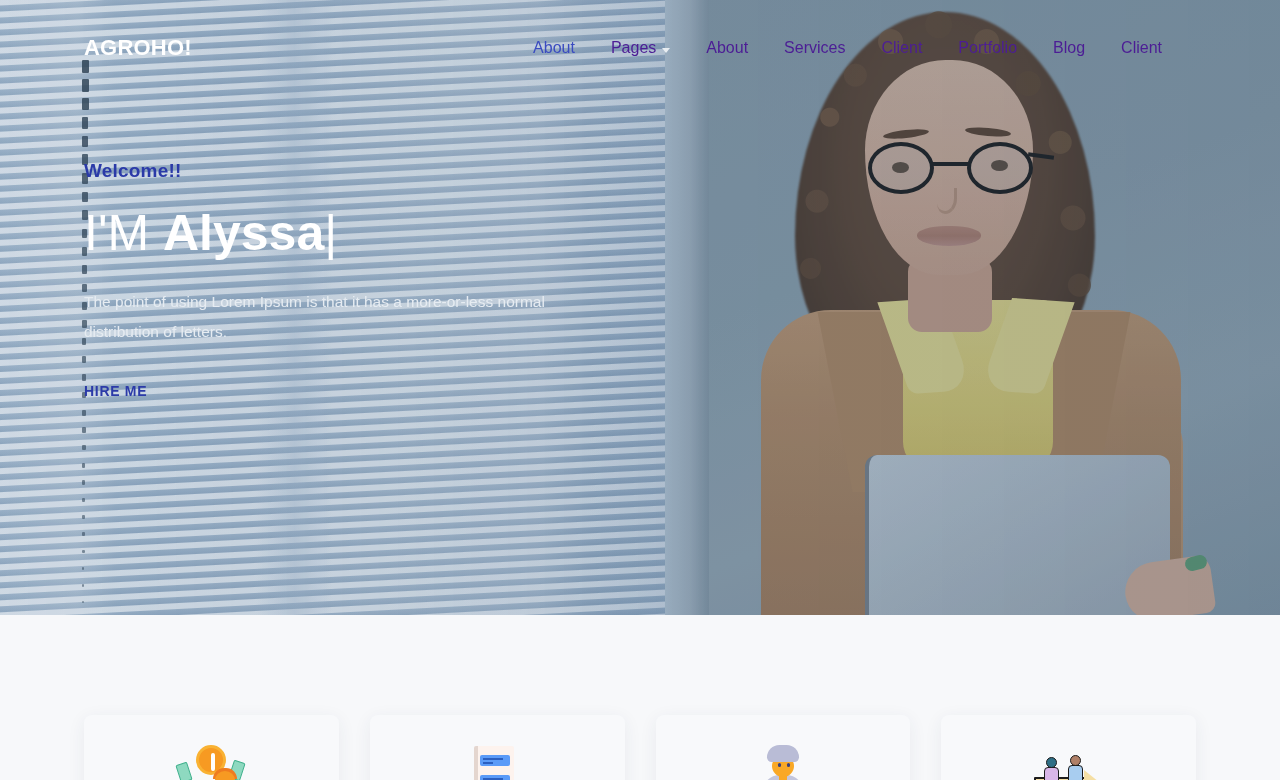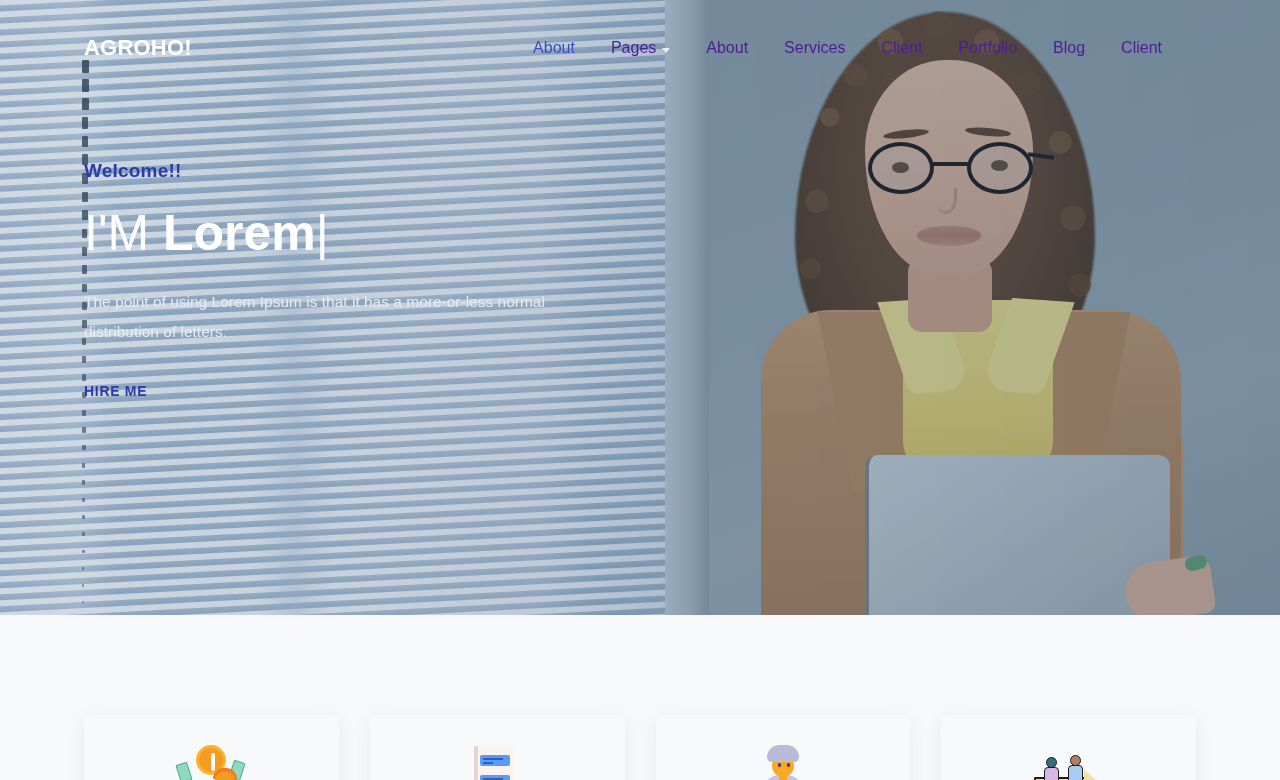--- a/index.html
+++ b/index.html
@@ -426,21 +426,21 @@
       <i style="top: 472.376px; height: 3.63759px; width: 2.74436px; opacity: 0.55;"></i>
       <i style="top: 489.674px; height: 3.29475px; width: 2.58852px; opacity: 0.54;"></i>
       <i style="top: 506.909px; height: 2.95315px; width: 2.43325px; opacity: 0.53;"></i>
       <i style="top: 524.083px; height: 2.61278px; width: 2.27853px; opacity: 0.52;"></i>
       <i style="top: 541.194px; height: 2.27363px; width: 2.12438px; opacity: 0.51;"></i>
     </div>
 
   <div class="hero-content">
     <div class="welcome">Welcome!!</div>
     <h1 class="headline">
-      <span class="thin">I'M </span><span class="bold">Lorem</span><span class="cursor">|</span>
+      <span class="thin">I'M </span><span class="bold">Alyssa</span><span class="cursor">|</span>
     </h1>
     <p class="lead">The point of using Lorem Ipsum is that it has a more-or-less normal distribution of letters.</p>
     <div class="cta-row">
       <button class="btn-link">HIRE ME</button>
     </div>
   </div>
 </section>
 
 <section class="features">
   <div class="cards">

